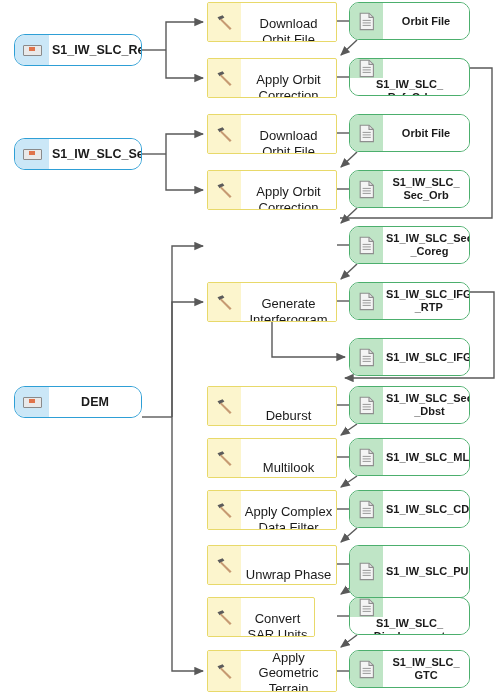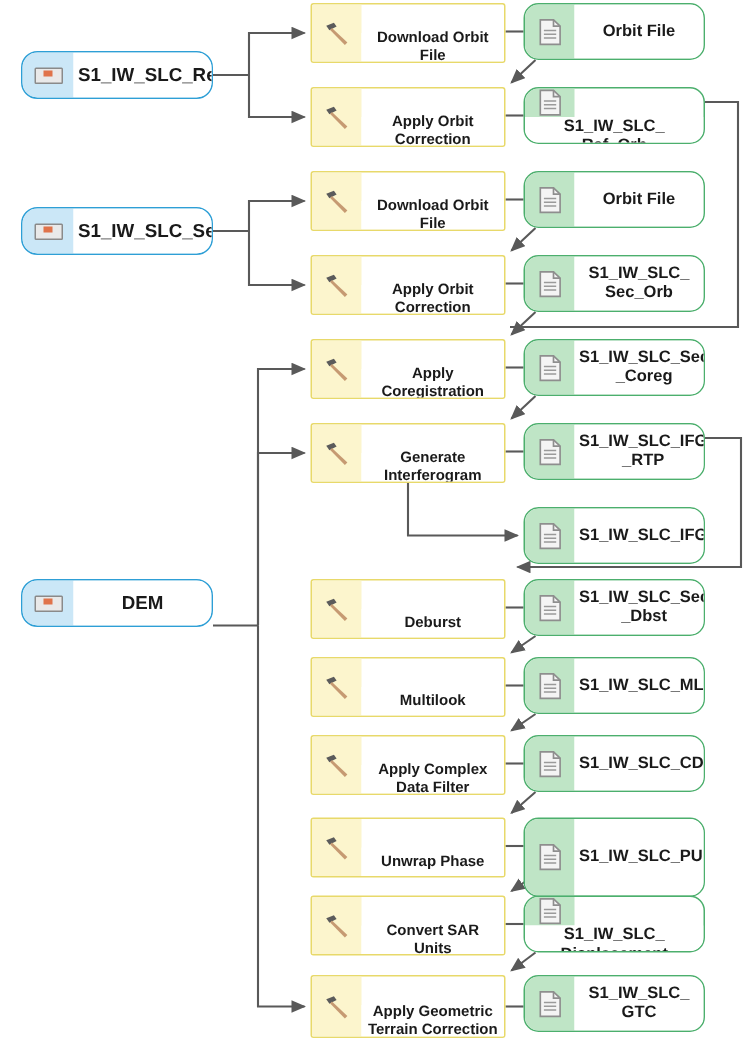--- a/index.html
+++ b/index.html
@@ -18,21 +18,21 @@
         text-align:center;line-height:1.18;padding:0 3px;box-sizing:border-box;}
 
   
   .node.input{border:1.6px solid #2e9fd6;background:#ffffff;border-radius:11px;}
   .node.input .iconcell{width:34px;background:#cbe7f7;}
   .node.input .labelcell{background:#ffffff;font-size:12.5px;font-weight:bold;color:#1a1a1a;}
 
   
   .node.process{border:1.3px solid #e8d96a;background:#ffffff;border-radius:2px;}
   .node.process .iconcell{width:33px;background:#fcf5cd;}
-  .node.process .labelcell{background:#ffffff;font-size:10px;font-weight:bold;color:#1a1a1a;margin-top:19px;}
+  .node.process .labelcell{background:#ffffff;font-size:13px;font-weight:normal;color:#1a1a1a;margin-top:19px;}
 
   
   .node.output{border:1.5px solid #4caf6d;background:#ffffff;border-radius:10px;}
   .node.output .iconcell{width:33px;background:#bfe5c6;}
   .node.output .labelcell{background:#ffffff;font-size:11px;font-weight:bold;color:#1a1a1a;}
 
   
   .ic{display:block;}
   .raster-ic{width:17px;height:9px;border:1.2px solid #8a8a8a;background:#e9e9e9;
              position:relative;border-radius:1px;}
@@ -149,29 +149,20 @@
   <div class="node process" style="left:207px;top:170px;width:130px;height:40px;">
     <span class="iconcell">
       <svg class="ic" width="20" height="20" viewBox="0 0 20 20">
         <path d="M2.5 5.2 L7.6 3.2 L9.4 5.6 L4.6 8.2 Z" fill="#5b5b5b"></path>
         <path d="M6.3 6.6 L16.6 16.4 L14.9 18.0 L5.1 8.0 Z" fill="#c69a72"></path>
       </svg>
     </span>
     <span class="labelcell">Apply Orbit Correction</span>
   </div>
 
-  <div class="node process" style="left:207px;top:226px;width:130px;height:40px;">
-    <span class="iconcell">
-      <svg class="ic" width="20" height="20" viewBox="0 0 20 20">
-        <path d="M2.5 5.2 L7.6 3.2 L9.4 5.6 L4.6 8.2 Z" fill="#5b5b5b"></path>
-        <path d="M6.3 6.6 L16.6 16.4 L14.9 18.0 L5.1 8.0 Z" fill="#c69a72"></path>
-      </svg>
-    </span>
-    <span class="labelcell">Apply Coregistration</span>
-  </div>
 
   <div class="node process" style="left:207px;top:282px;width:130px;height:40px;">
     <span class="iconcell">
       <svg class="ic" width="20" height="20" viewBox="0 0 20 20">
         <path d="M2.5 5.2 L7.6 3.2 L9.4 5.6 L4.6 8.2 Z" fill="#5b5b5b"></path>
         <path d="M6.3 6.6 L16.6 16.4 L14.9 18.0 L5.1 8.0 Z" fill="#c69a72"></path>
       </svg>
     </span>
     <span class="labelcell">Generate Interferogram</span>
   </div>
@@ -209,21 +200,21 @@
   <div class="node process" style="left:207px;top:545px;width:130px;height:40px;">
     <span class="iconcell">
       <svg class="ic" width="20" height="20" viewBox="0 0 20 20">
         <path d="M2.5 5.2 L7.6 3.2 L9.4 5.6 L4.6 8.2 Z" fill="#5b5b5b"></path>
         <path d="M6.3 6.6 L16.6 16.4 L14.9 18.0 L5.1 8.0 Z" fill="#c69a72"></path>
       </svg>
     </span>
     <span class="labelcell">Unwrap Phase</span>
   </div>
 
-  <div class="node process" style="left:207px;top:597px;width:130px;height:40px;">
+  <div class="node process" style="left:207px;top:597px;width:108px;height:40px;">
     <span class="iconcell">
       <svg class="ic" width="20" height="20" viewBox="0 0 20 20">
         <path d="M2.5 5.2 L7.6 3.2 L9.4 5.6 L4.6 8.2 Z" fill="#5b5b5b"></path>
         <path d="M6.3 6.6 L16.6 16.4 L14.9 18.0 L5.1 8.0 Z" fill="#c69a72"></path>
       </svg>
     </span>
     <span class="labelcell">Convert SAR Units</span>
   </div>
 
   <div class="node process" style="left:207px;top:650px;width:130px;height:42px;">

